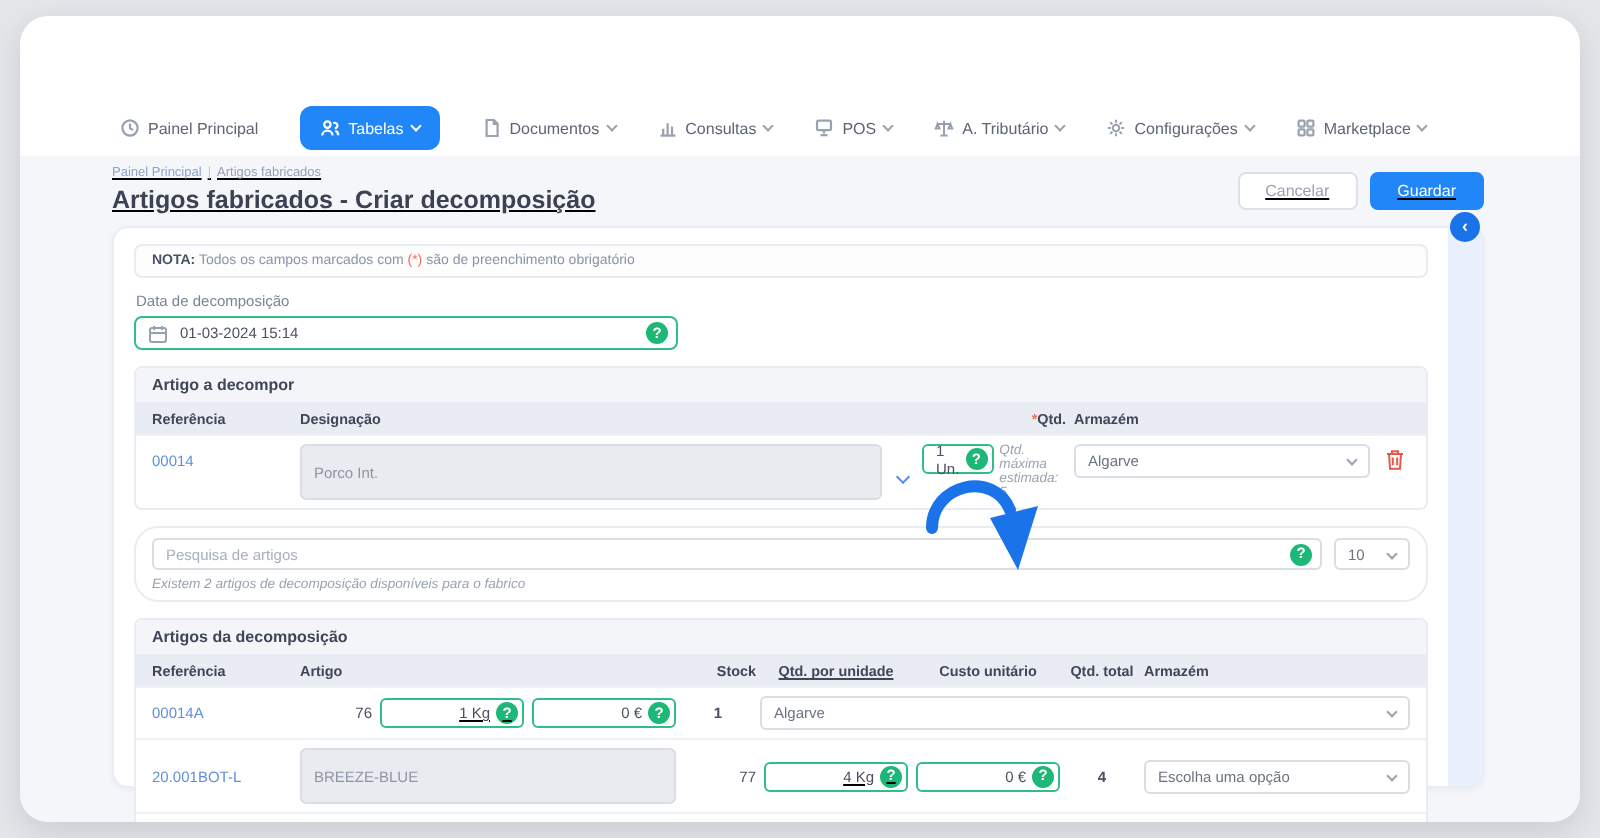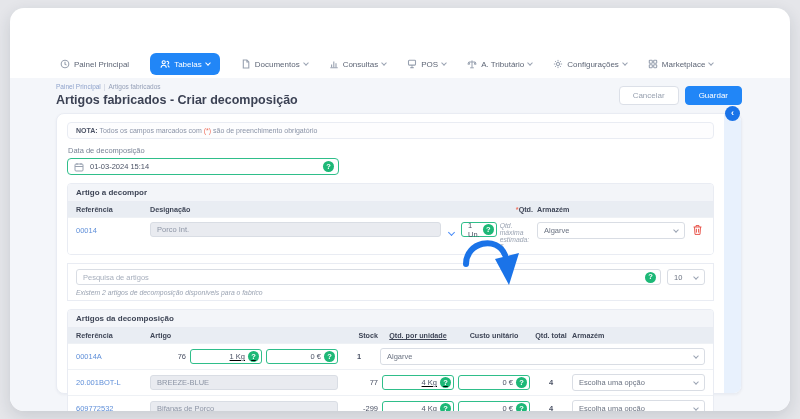--- a/index.html
+++ b/index.html
@@ -18,21 +18,21 @@
   .nav-item .nicon { color:#98a1b0; display:flex; }
   .nav-item.active { background:#2186f7; color:#fff; padding:6px 10px; border-radius:6px; }
   .nav-item.active .nicon { color:#fff; }
   .chev { width:4px; height:4px; border-right:1.2px solid #9aa3b2; border-bottom:1.2px solid #9aa3b2;
           transform:rotate(45deg); margin-top:-3px; display:inline-block; }
   .nav-item.active .chev { border-color:#fff; }
 
   
   .content { position:absolute; top:70px; left:0; right:0; bottom:0; background:#f4f6fa; }
   .header-row { display:flex; justify-content:space-between; align-items:flex-start;
-                padding:5px 48px 0 46px; }
+                padding:5px 48px 0 46px;text-decoration:underline; }
   .breadcrumb { font-size:6.5px; }
   .bc-1 { color:#8fa3cc; } .bc-sep { color:#c3c9d6; margin:0 3px; } .bc-2 { color:#95a0b8; }
   .page-title { font-size:12.5px; font-weight:bold; color:#3c4254; margin-top:3px; }
   .header-actions { display:flex; gap:6px; margin-top:3px; }
   .btn { height:19px; padding:0 13px; font-size:8px; border-radius:4px; cursor:pointer;
          font-family:"Liberation Sans",sans-serif; }
   .btn-cancel { color:#98a1b0; background:#fff; border:1px solid #dce0e8; }
   .btn-save { color:#fff; background:#2186f7; border:1px solid #2186f7; }
 
   
@@ -83,37 +83,37 @@
   .i-stock { width:36px; flex:0 0 auto; text-align:right; }
   .i-qty { width:72px; flex:0 0 auto;text-decoration:underline; }
   .i-cost { width:72px; flex:0 0 auto; }
   .i-tot { width:34px; flex:0 0 auto; text-align:center; }
   .i-arm { flex:1; }
   .th-center { text-align:center; }
 
   .link { color:#5f8fd9; font-size:7.5px; }
   .cellnum { font-size:7.5px; color:#4a5164; }
   .cellnum.bold { font-weight:bold; }
-  .ghost-input { height:15px; background:#e9ebf0; border:1px solid #d9dde4; border-radius:3px;
+  .ghost-input { height:28px; background:#e9ebf0; border:1px solid #d9dde4; border-radius:3px;
                  flex:1; display:flex; align-items:center; padding:0 6px; font-size:7.5px;
                  color:#8d95a5;text-align:right; }
   .expander { width:5px; height:5px; border-right:1.5px solid #4b8df8;
               border-bottom:1.5px solid #4b8df8; transform:rotate(45deg);
               flex:0 0 auto; margin:0 3px; cursor:pointer; }
   .green-input { height:15px; border:1.2px solid #2fbe8a; border-radius:3px; background:#fff;
                  display:flex; align-items:center; justify-content:flex-end; gap:3px;
                  padding:0 2px 0 6px; font-size:7.5px; color:#4a5164; }
   .sel { height:17px; border:1px solid #d9dde4; border-radius:3px; background:#fff;
          display:flex; align-items:center; justify-content:space-between; padding:0 6px;
          font-size:7.5px; color:#6b7382; cursor:pointer; }
   .sel .chev { margin-top:-1px; }
   .hint { font-size:6.8px; font-style:italic; color:#9aa3b2; }
   .qty-cell { display:flex; flex-direction:row; gap:3px; }
 
-  .search-box { border:1px solid #e9ecf3; border-radius:0; margin-top:8px; padding:5px 8px 4px; }
+  .search-box { border:1px solid #e9ecf3; border-radius:12px; margin-top:8px; padding:5px 8px 4px; }
   .search-row { display:flex; gap:6px; align-items:center; }
   .search-input { flex:1; height:16px; border:1px solid #d9dde4; border-radius:3px;
                   display:flex; align-items:center; padding:0 4px 0 6px; background:#fff; }
   .search-ph { font-size:7.5px; color:#a7afbd; flex:1; }
   .mini-select { width:38px; flex:0 0 auto; height:16px; }
   .search-box .hint { margin-top:4px; }
 
   .arrow-layer { position:absolute; left:0; top:0; width:800px; height:419px;
                  pointer-events:none; z-index:50; }
 </style>

